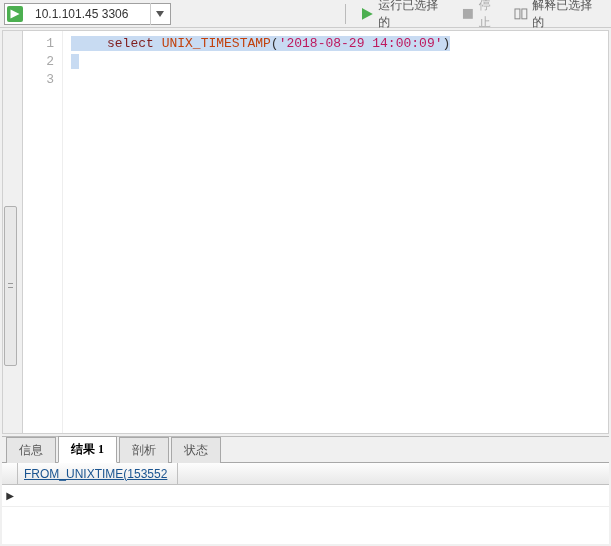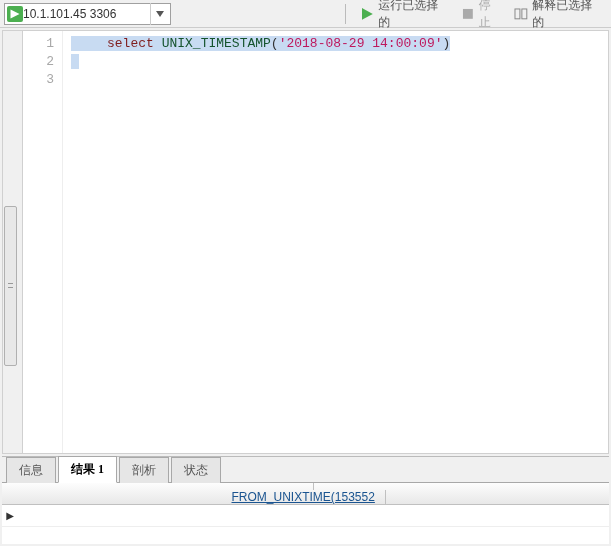--- a/index.html
+++ b/index.html
@@ -24,21 +24,21 @@
     gap: 4px;
     border-bottom: 1px solid #ccc;
   }
   .conn-select {
     display: flex;
     align-items: center;
     height: 22px;
     background: #fff;
     border: 1px solid #a0a0a0;
     padding: 0 2px;
-    gap: 0;
+    gap: 12px;
     width: 170px;
   }
   .conn-icon {
     width: 16px; height: 16px;
     background: #4CAF50;
     border-radius: 2px;
     display: flex; align-items: center; justify-content: center;
   }
   .conn-icon svg { width: 12px; height: 12px; }
   .conn-text { flex: 1; font-size: 12px; color: #333; }
@@ -117,26 +117,26 @@
     user-select: none;
   }
   .line-numbers div { height: 18px; }
   .code {
     padding: 4px 0 0 8px;
     flex: 1;
   }
   .code-line { height: 18px; white-space: pre; }
   .sel { background: #c8dbf2; }
   .kw { color: #7f1d1d; padding-left: 36px; }
-  .func { color: #14532d; }
+  .func { color: #c2410c; }
   .str { color: #be185d; }
   .num { color: #098658; }
   .paren { color: #333; }
   .results-panel {
-    height: 88px;
+    height: 108px;
     background: #f0f0f0;
     border-top: 1px solid #bbb;
     margin: 0 2px 2px 2px;
     display: flex;
     flex-direction: column;
   }
   .tabs {
     display: flex;
     align-items: flex-end;
     height: 26px;
@@ -169,21 +169,20 @@
     background: #fff;
     font-size: 12px;
     overflow: hidden;
   }
   .grid-header {
     display: flex;
     background: linear-gradient(#fdfdfd, #e8e8e8);
     border-bottom: 1px solid #c0c0c0;
     height: 22px;
     align-items: center;
-    flex-direction: column;
   }
   .grid-header .row-marker { width: 16px; border-right: 1px solid #c0c0c0; height: 100%; }
   .grid-header .col {
     padding: 0 6px;
     color: #1a5490;
     text-decoration: underline;
     font-size: 12px;
     border-right: 1px solid #c0c0c0;
     height: 100%;
     display: flex;

